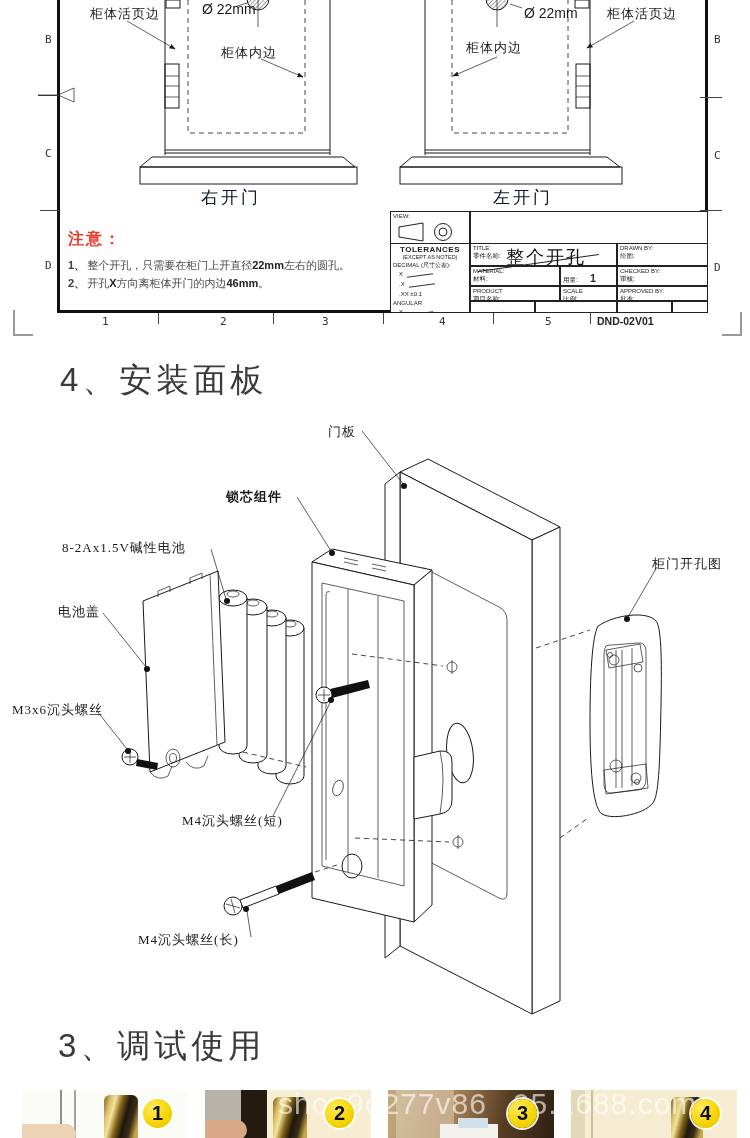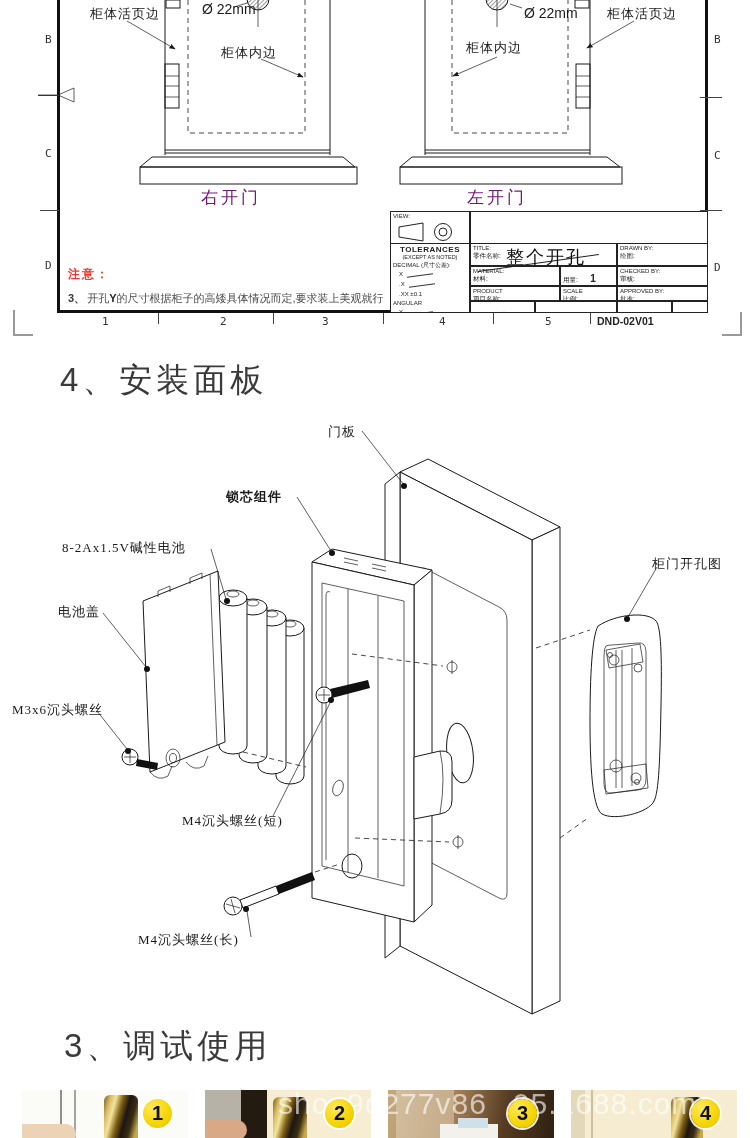--- a/index.html
+++ b/index.html
@@ -19,26 +19,26 @@
   .tickh{position:absolute;height:1px;background:#444;}
   .corner-bl{position:absolute;left:13px;top:310px;width:18px;height:24px;
     border-left:2px solid #999;border-bottom:2px solid #999;}
   .corner-br{position:absolute;left:722px;top:312px;width:18px;height:22px;
     border-right:2px solid #999;border-bottom:2px solid #999;}
   .sheet-id{position:absolute;left:597px;top:315px;font-size:10.5px;color:#222;font-weight:bold;}
 
   .view-label{position:absolute;font-size:13px;color:#1a1a1a;letter-spacing:1px;
     font-family:"Liberation Serif",serif;white-space:nowrap;}
   .hole-label{position:absolute;font-size:14px;color:#1a1a1a;white-space:nowrap;}
-  .view-caption{position:absolute;font-size:17px;color:#701a75;letter-spacing:3px;
+  .view-caption{position:absolute;font-size:17px;color:#0f172a;letter-spacing:3px;
     font-family:"Liberation Serif",serif;white-space:nowrap;}
 
   
   .notes{position:absolute;left:68px;top:229px;width:320px;}
-  .notes-title{font-size:12px;font-weight:bold;color:#e8392b;letter-spacing:2px;margin-bottom:6px;margin-top:37px;}
+  .notes-title{font-size:16px;font-weight:bold;color:#e8392b;letter-spacing:2px;margin-bottom:6px;}
   .note-line{font-size:11px;color:#4a4a4a;line-height:18px;white-space:nowrap;}
   .note-line .num{font-weight:bold;color:#3a3a3a;margin-right:2px;}
   .note-line .b{font-weight:bold;color:#222;}
 
   
   .tb-cell{position:absolute;border:1px solid #222;box-sizing:border-box;overflow:hidden;
     padding:1px 2px;background:#fff;}
   .tb-en{font-size:6px;line-height:7px;color:#222;white-space:nowrap;}
   .tb-cn{font-size:6.5px;line-height:8px;color:#222;white-space:nowrap;}
   .tb-title-big{position:absolute;left:506px;top:245px;font-size:18px;color:#111;
@@ -172,26 +172,27 @@
   </g>
 </svg>
 
 <div class="view-label" style="left:90px;top:5px;">柜体活页边</div>
 <div class="hole-label" style="left:202px;top:1px;">Ø 22mm</div>
 <div class="view-label" style="left:221px;top:44px;">柜体内边</div>
 <div class="view-caption" style="left:201px;top:186px;">右开门</div>
 <div class="view-label" style="left:466px;top:39px;">柜体内边</div>
 <div class="hole-label" style="left:524px;top:5px;">Ø 22mm</div>
 <div class="view-label" style="left:607px;top:5px;">柜体活页边</div>
-<div class="view-caption" style="left:467px;top:186px;">左开门</div>
+<div class="view-caption" style="left:493px;top:186px;">左开门</div>
 
 <div class="notes">
   <div class="notes-title">注意：</div>
   <div id="notes-body">
-      <div class="note-line"><span class="num">3、</span><span>开孔</span><span class="b">Y</span><span>的尺寸根据柜子的高矮具体情况而定,要求装上美观就行</span></div>
+      <div class="note-line"><span class="num">1、</span><span>整个开孔，只需要在柜门上开直径</span><span class="b">22mm</span><span>左右的圆孔。</span></div>
+      <div class="note-line"><span class="num">2、</span><span>开孔</span><span class="b">X</span><span>方向离柜体开门的内边</span><span class="b">46mm</span><span>。</span></div>
     </div>
 </div>
 
 <div class="tb-cell" style="left:390px;top:211px;width:80px;height:33px;">
   <div class="tb-en">VIEW:</div>
   <svg width="70" height="22" viewBox="0 0 70 22" style="position:static;display:block;margin-top:1px;">
     <polygon points="6,6 30,2 30,20 6,16" fill="none" stroke="#222" stroke-width="1"></polygon>
     <circle cx="50" cy="11" r="8.5" fill="none" stroke="#222" stroke-width="1"></circle>
     <circle cx="50" cy="11" r="4" fill="none" stroke="#222" stroke-width="1"></circle>
   </svg>
@@ -400,21 +401,21 @@
 
 <div class="x-label" style="left:328px;top:423px;">门板</div>
 <div class="x-label" style="left:226px;top:488px;font-weight:bold;">锁芯组件</div>
 <div class="x-label" style="left:62px;top:539px;">8-2Ax1.5V碱性电池</div>
 <div class="x-label" style="left:58px;top:603px;">电池盖</div>
 <div class="x-label" style="left:12px;top:701px;">M3x6沉头螺丝</div>
 <div class="x-label" style="left:182px;top:812px;">M4沉头螺丝(短)</div>
 <div class="x-label" style="left:138px;top:931px;">M4沉头螺丝(长)</div>
 <div class="x-label" style="left:652px;top:555px;">柜门开孔图</div>
 
-<div class="sec-heading" style="left:64px;top:1024px;">3、调试使用</div>
+<div class="sec-heading" style="left:58px;top:1024px;">3、调试使用</div>
 
 <div class="photo" style="left:22px;background:#fbfbf8;">
   <div style="position:absolute;left:38px;top:0;width:2px;height:48px;background:#8f8f8d;"></div>
   <div style="position:absolute;left:52px;top:0;width:2px;height:48px;background:#a5a39e;"></div>
   <div style="position:absolute;left:82px;top:5px;width:34px;height:43px;border-radius:6px 6px 0 0;
        background:linear-gradient(105deg,#7a5c1e 0%,#d9bd6a 16%,#f3e49a 28%,#806016 44%,#1d1710 60%,#3a2c12 76%,#c8a84e 92%);"></div>
   <div style="position:absolute;left:-8px;top:34px;width:62px;height:20px;border-radius:10px;background:#ecd3b5;"></div>
 </div>
 <div class="photo" style="left:205px;background:#f6edd2;">
   <div style="position:absolute;left:0;top:0;width:36px;height:48px;background:#b7b2a8;"></div>

